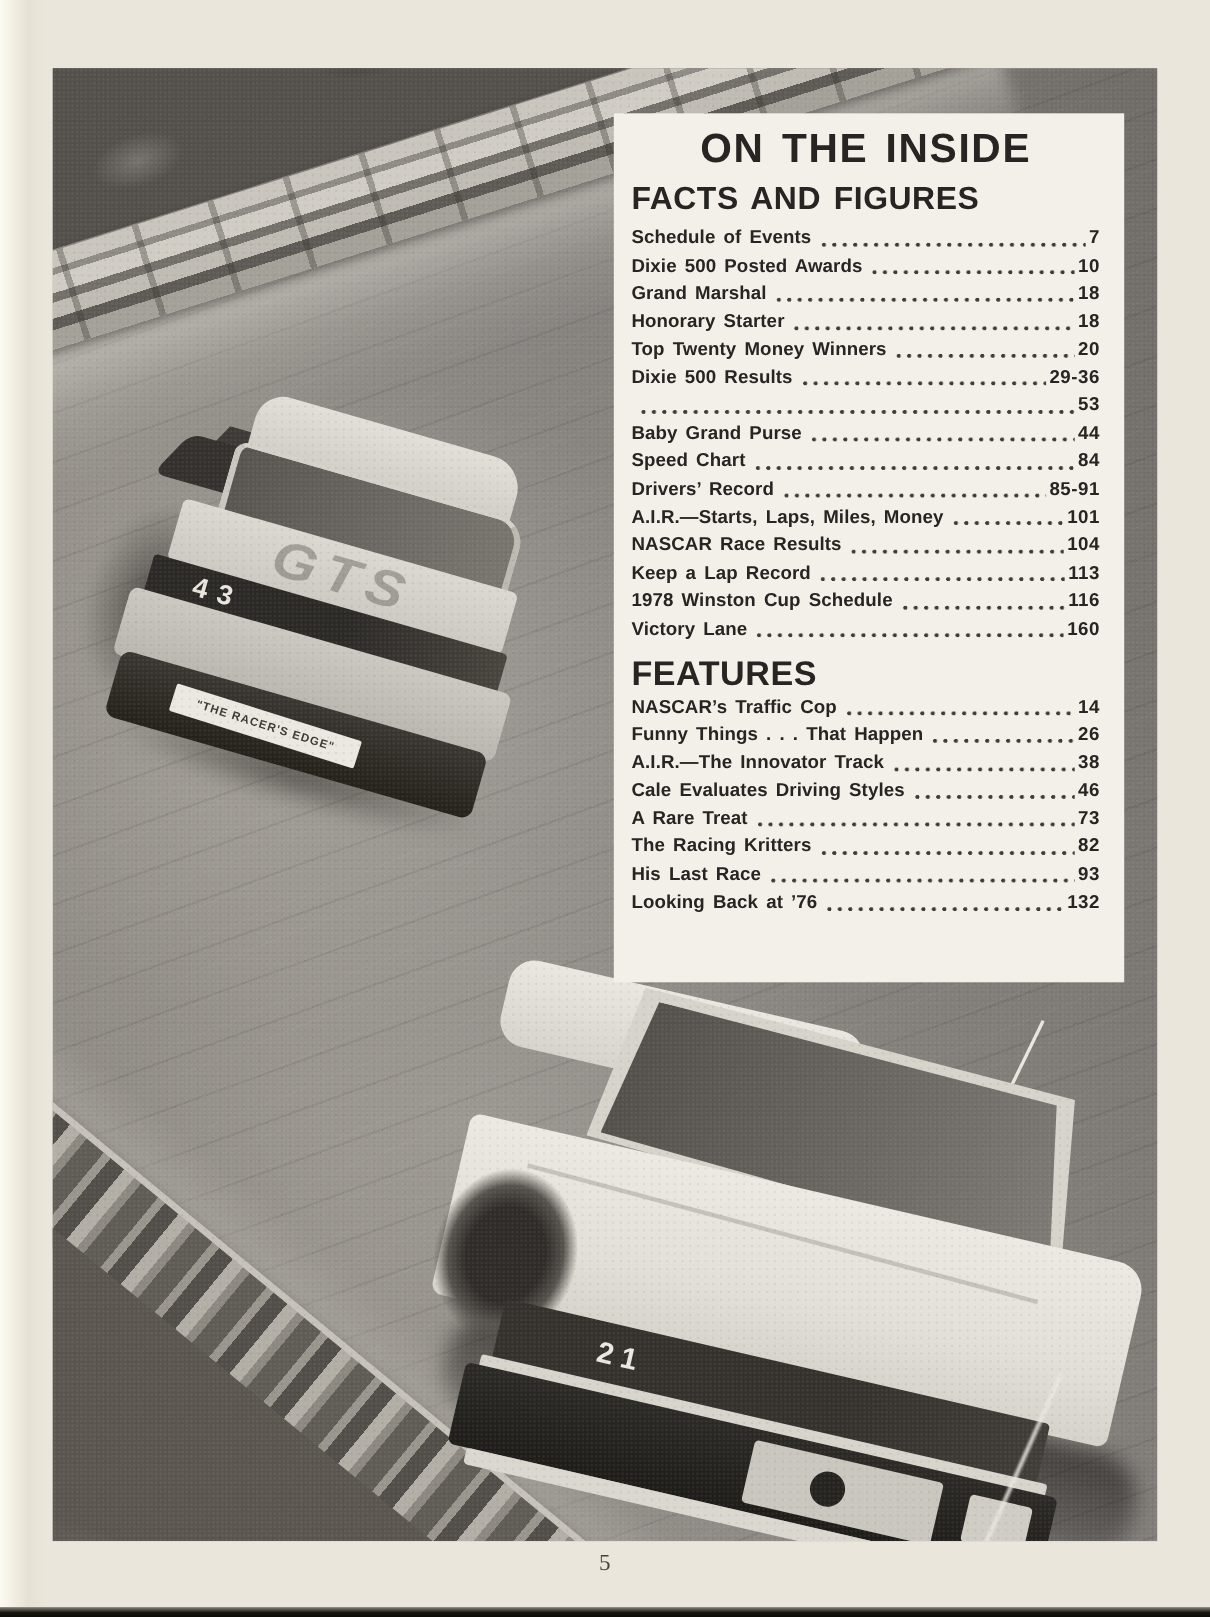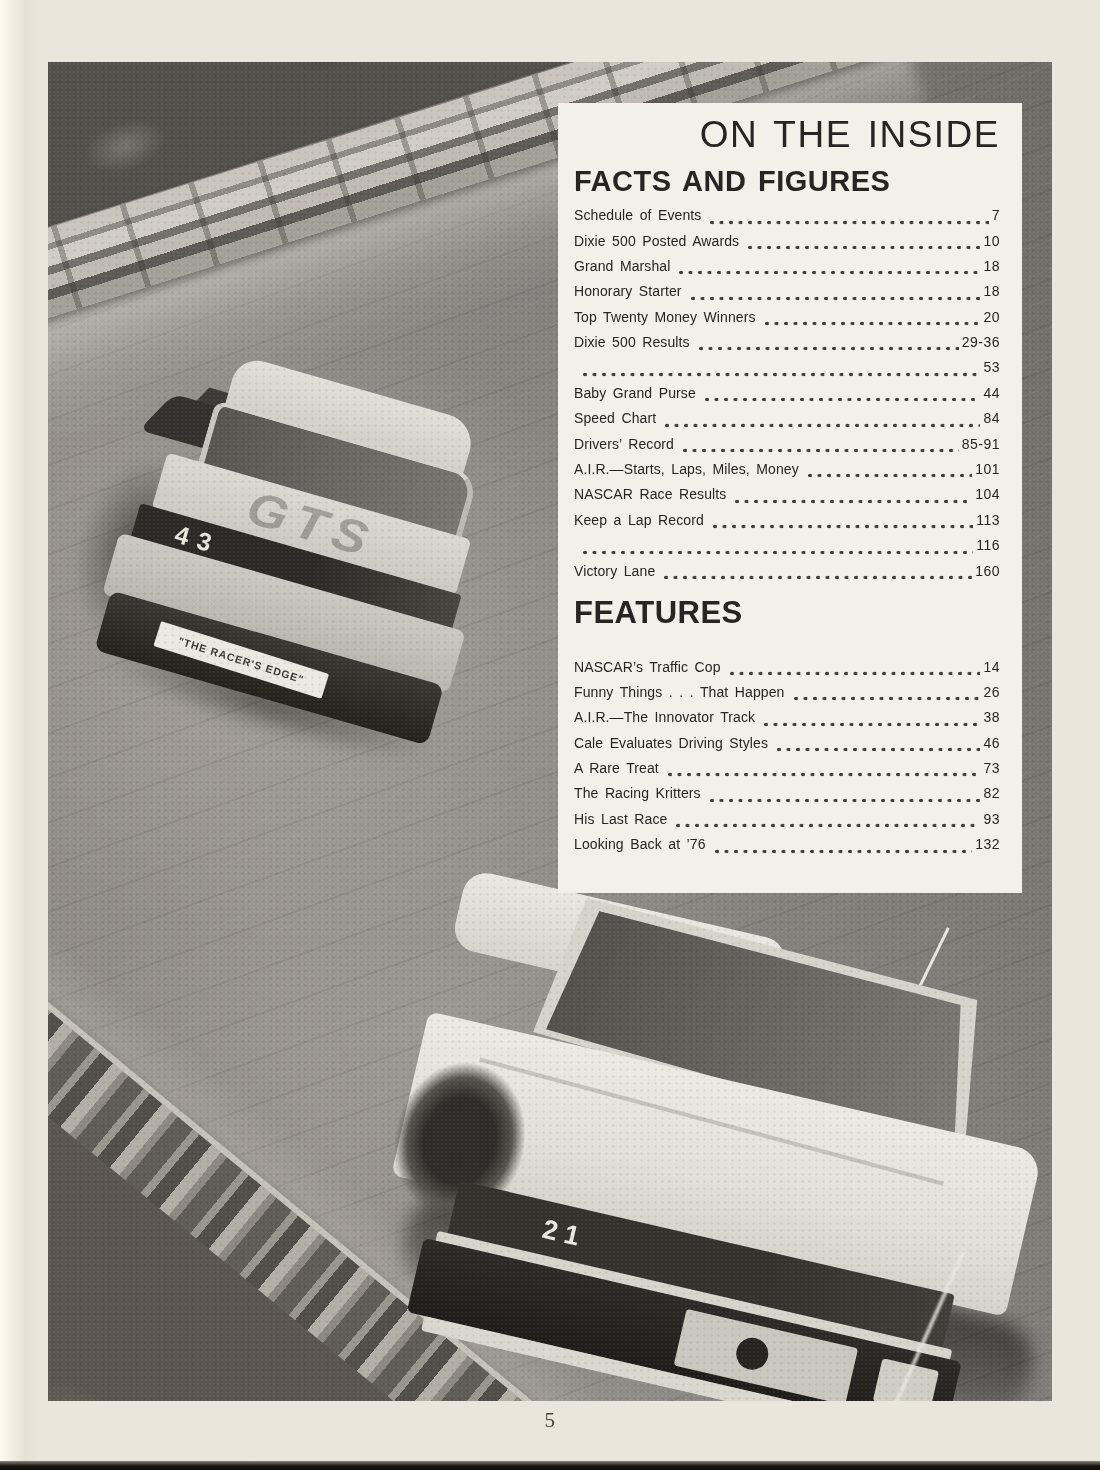--- a/index.html
+++ b/index.html
@@ -141,26 +141,26 @@
                      radial-gradient(rgba(20,18,16,.07) 1px, rgba(0,0,0,0) 1.4px);
     background-size:4px 4px,7px 7px;background-position:0 0,2px 3px;}
 
   
   .toc-box{
     position:absolute;left:558px;top:103px;width:464px;height:790px;
     background:#f2f0e8;color:#262523;
     padding:10px 22px 12px 16px;box-sizing:border-box;overflow:hidden;
   }
   .toc-title{
-    text-align:right;font-weight:normal;font-size:37px;letter-spacing:1.5px;
+    text-align:center;font-weight:bold;font-size:37px;letter-spacing:1.5px;
     margin:2px 0 10px 0;line-height:1.1;word-spacing:4px;
   }
   .toc-heading-sm{font-weight:bold;font-size:29px;letter-spacing:.5px;word-spacing:3px;margin:6px 0 7px 0;line-height:1.05;}
-  .toc-heading-lg{font-weight:bold;font-size:31px;letter-spacing:.5px;margin:13px 0 25px 0;line-height:1.05;}
-  .toc-row{display:flex;align-items:center;height:25.4px;line-height:25.4px;font-size:14px;font-weight:normal;}
+  .toc-heading-lg{font-weight:bold;font-size:31px;letter-spacing:.5px;margin:13px 0 0 0;line-height:1.05;}
+  .toc-row{display:flex;align-items:center;height:25.4px;line-height:25.4px;font-size:17px;font-weight:bold;}
   .toc-label{white-space:nowrap;word-spacing:2.5px;letter-spacing:.1px;}
   .toc-page{white-space:nowrap;letter-spacing:.5px;}
   .toc-dots{
     flex:1 1 auto;align-self:flex-end;height:5px;margin:0 3px 4px 9px;min-width:18px;
     background-image:radial-gradient(circle at 2px 2.5px,#3e3c39 1.6px,rgba(0,0,0,0) 2.1px);
     background-size:9.5px 5px;background-repeat:repeat-x;
   }
 
   .folio{
     position:absolute;left:0;top:1408px;width:1100px;text-align:center;
@@ -289,20 +289,21 @@
           <span class="toc-label">NASCAR Race Results</span>
           <span class="toc-dots"></span>
           <span class="toc-page">104</span>
         </div>
         <div class="toc-row">
           <span class="toc-label">Keep a Lap Record</span>
           <span class="toc-dots"></span>
           <span class="toc-page">113</span>
         </div>
         <div class="toc-row">
+          <span class="toc-label">1978 Winston Cup Schedule</span>
           <span class="toc-dots"></span>
           <span class="toc-page">116</span>
         </div>
         <div class="toc-row">
           <span class="toc-label">Victory Lane</span>
           <span class="toc-dots"></span>
           <span class="toc-page">160</span>
         </div>
         <div class="toc-heading-lg">FEATURES</div>
         <div class="toc-row">

